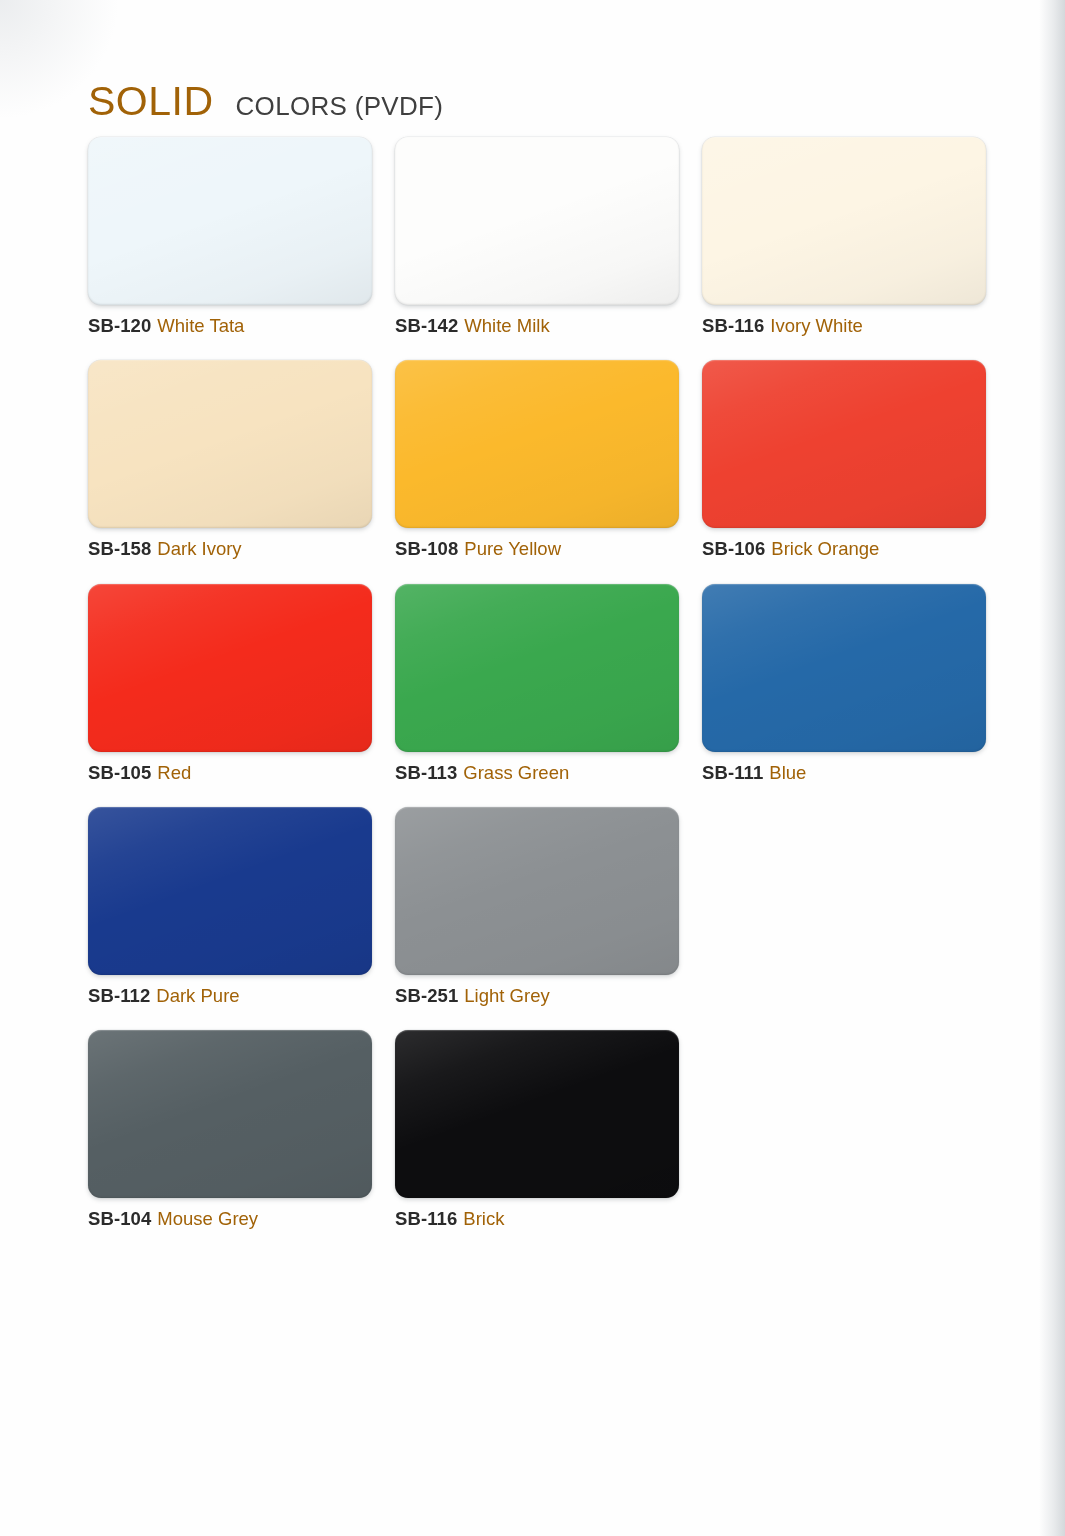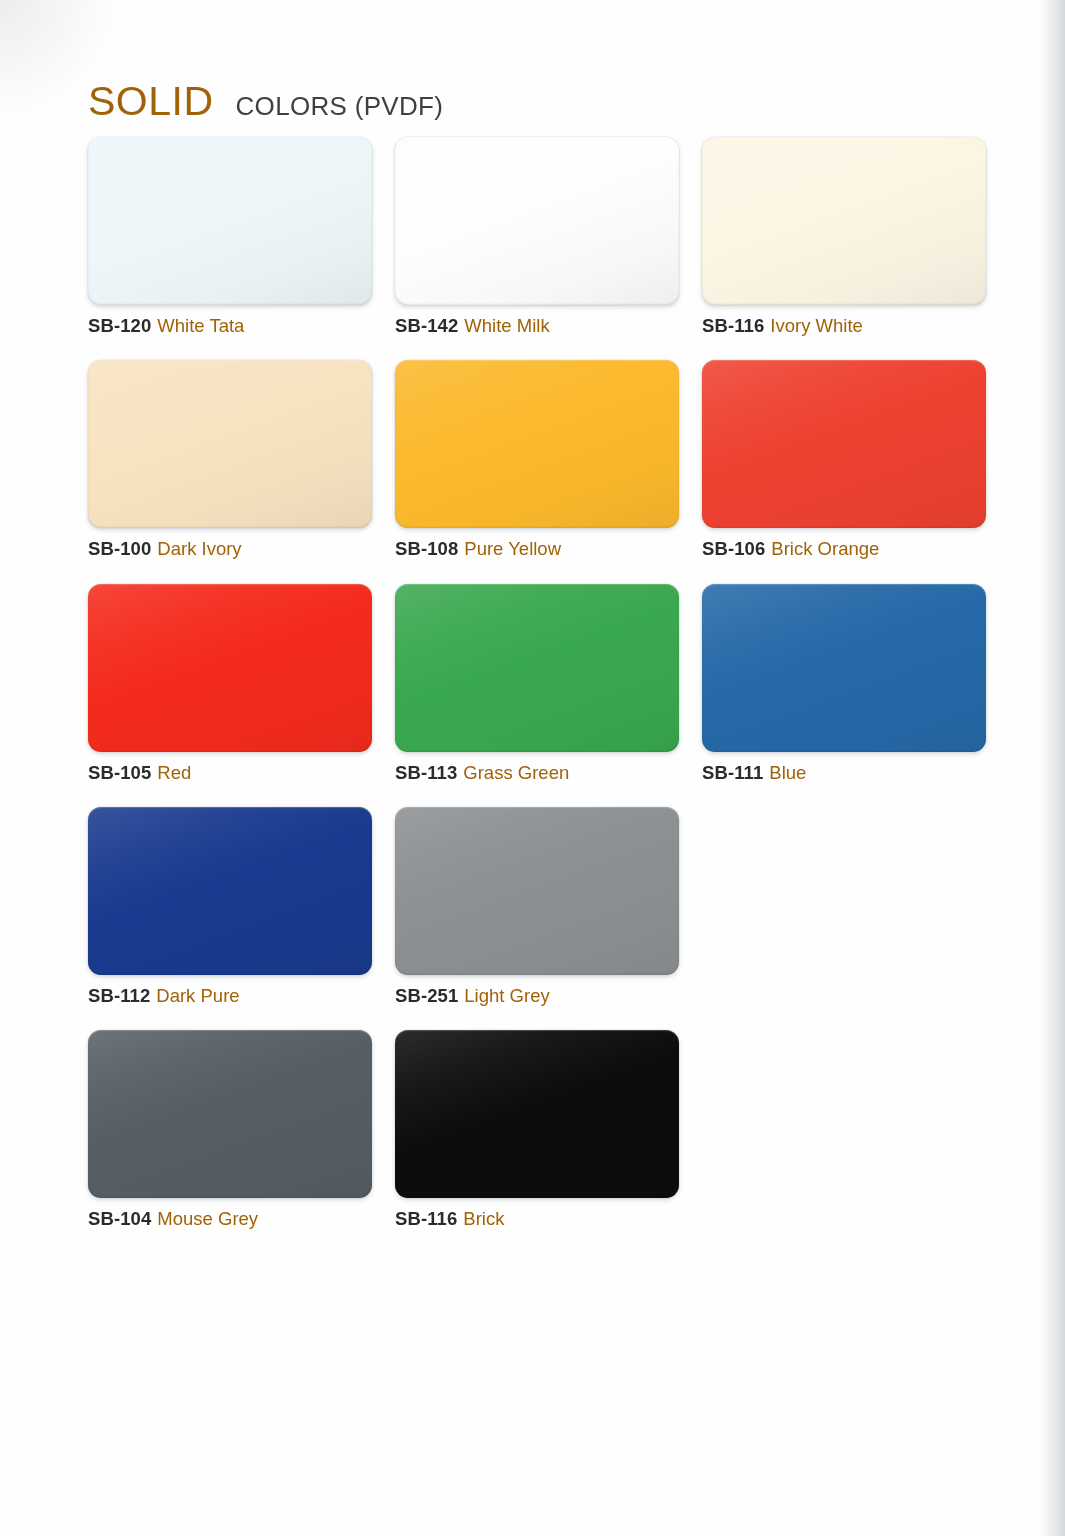--- a/index.html
+++ b/index.html
@@ -163,21 +163,21 @@
           </div>
           <div class="caption"><span class="code">SB-116</span><span class="name">Ivory White</span></div>
         </div>
       </div>
       <div class="row">
         <div class="cell">
           <div class="swatch" style="background: rgb(247, 227, 192);">
             <div class="sheen"></div>
             <div class="edge"></div>
           </div>
-          <div class="caption"><span class="code">SB-100</span><span class="name">Dark Ivory</span></div>
+          <div class="caption"><span class="code">SB-158</span><span class="name">Dark Ivory</span></div>
         </div>
         <div class="cell">
           <div class="swatch" style="background: rgb(251, 185, 44);">
             <div class="sheen"></div>
             <div class="edge"></div>
           </div>
           <div class="caption"><span class="code">SB-108</span><span class="name">Pure Yellow</span></div>
         </div>
         <div class="cell">
           <div class="swatch" style="background: rgb(238, 65, 48);">

